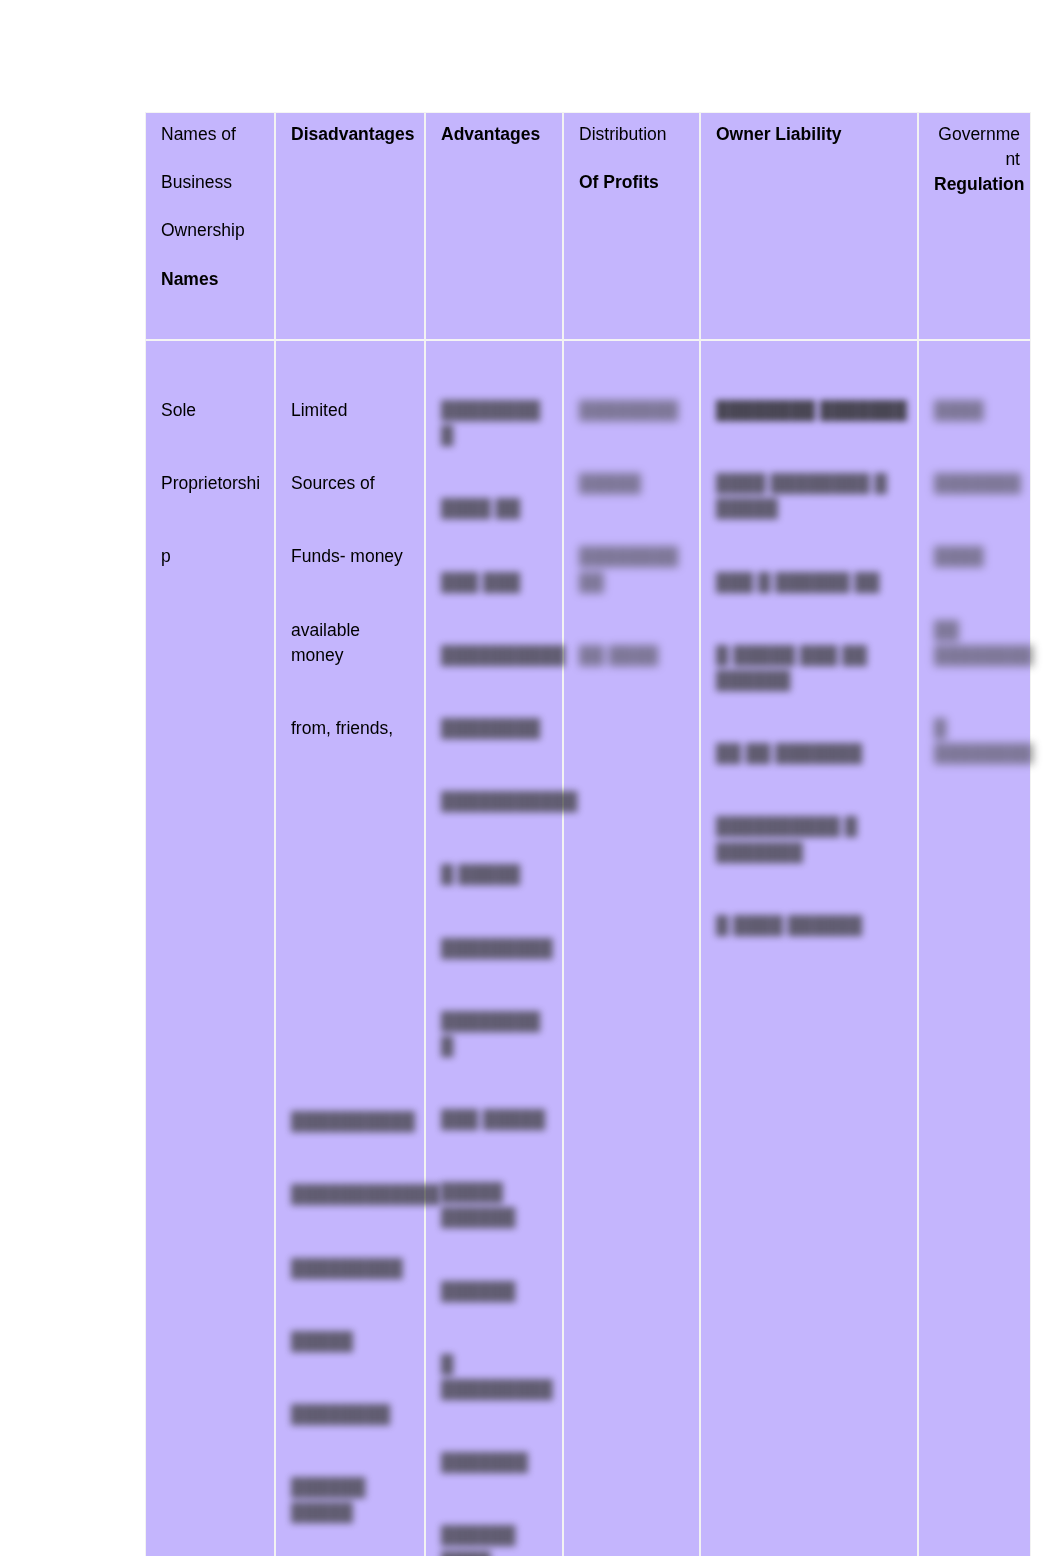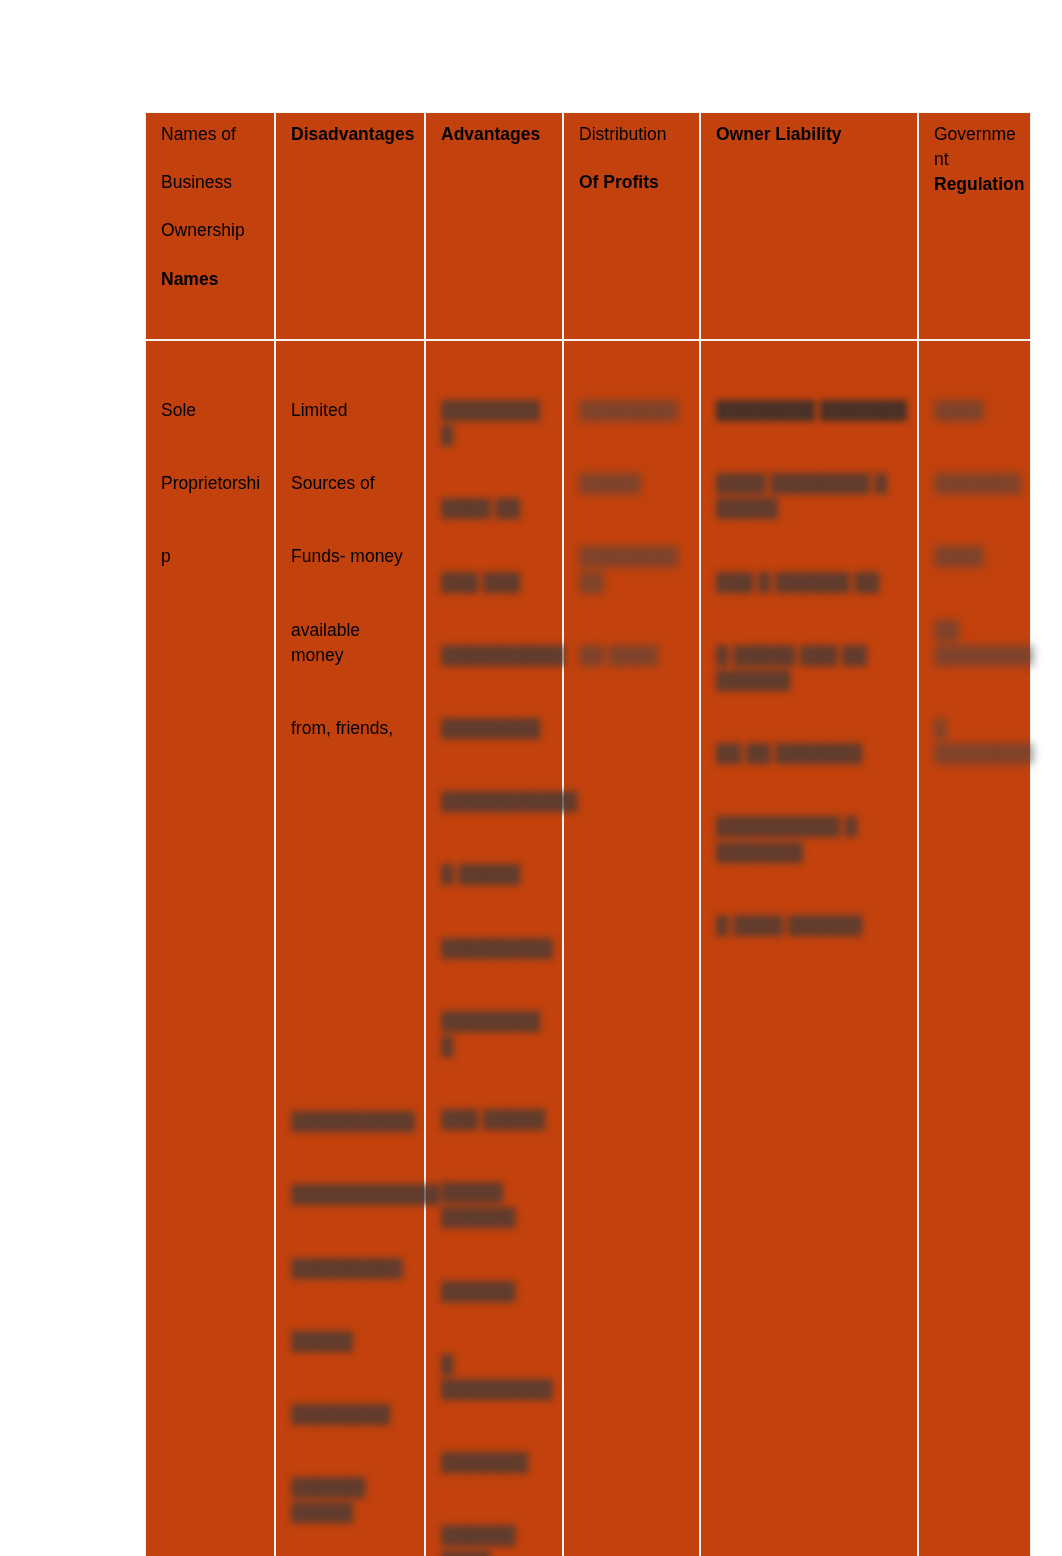--- a/index.html
+++ b/index.html
@@ -31,21 +31,21 @@
     width: 886px;
     border-collapse: collapse;
     table-layout: fixed;
   }
 
   #doc-table td {
     vertical-align: top;
     padding: 10px 11px 8px 16px;
     font-size: 17.5px;
     line-height: 1.44;
-    background: #c2410c;
+    background: #c4b5fd;
     box-shadow:
       inset 1px 0 0 #f2f2f2,
       inset -1px 0 0 #f2f2f2,
       inset 0 1px 0 #f4f4f4,
       inset 0 -1px 0 #f4f4f4;
   }
 
   
   #doc-table td::before {
     content: "";
@@ -66,20 +66,21 @@
 
   .hdr-line {
     display: block;
     margin-bottom: 23px;
   }
   .hdr-line:last-child { margin-bottom: 0; font-weight: bold; }
 
   .hdr-tight .hdr-line {
     margin-bottom: 0;
     line-height: 1.42;
+    text-align: right;
   }
 
   tbody td {
     height: 830px;
   }
 
   .cell-line {
     display: block;
     margin-top: 48px;
   }

